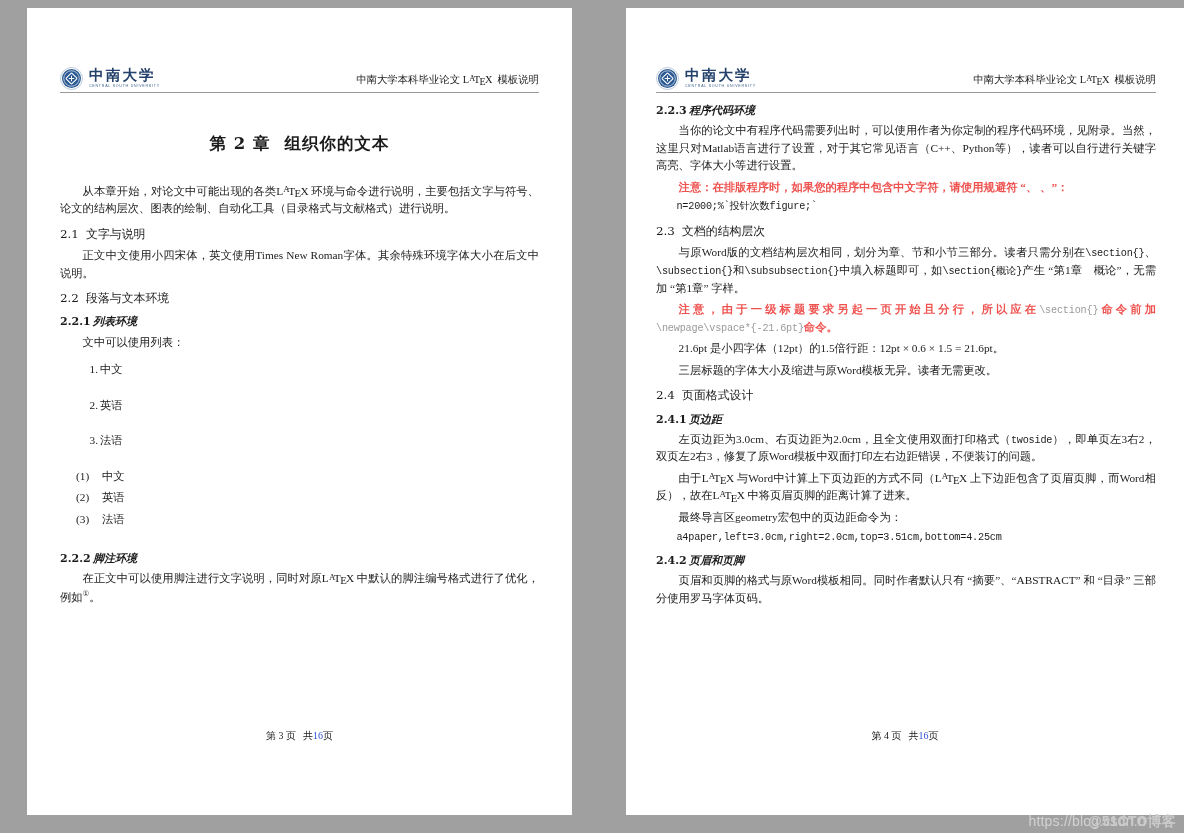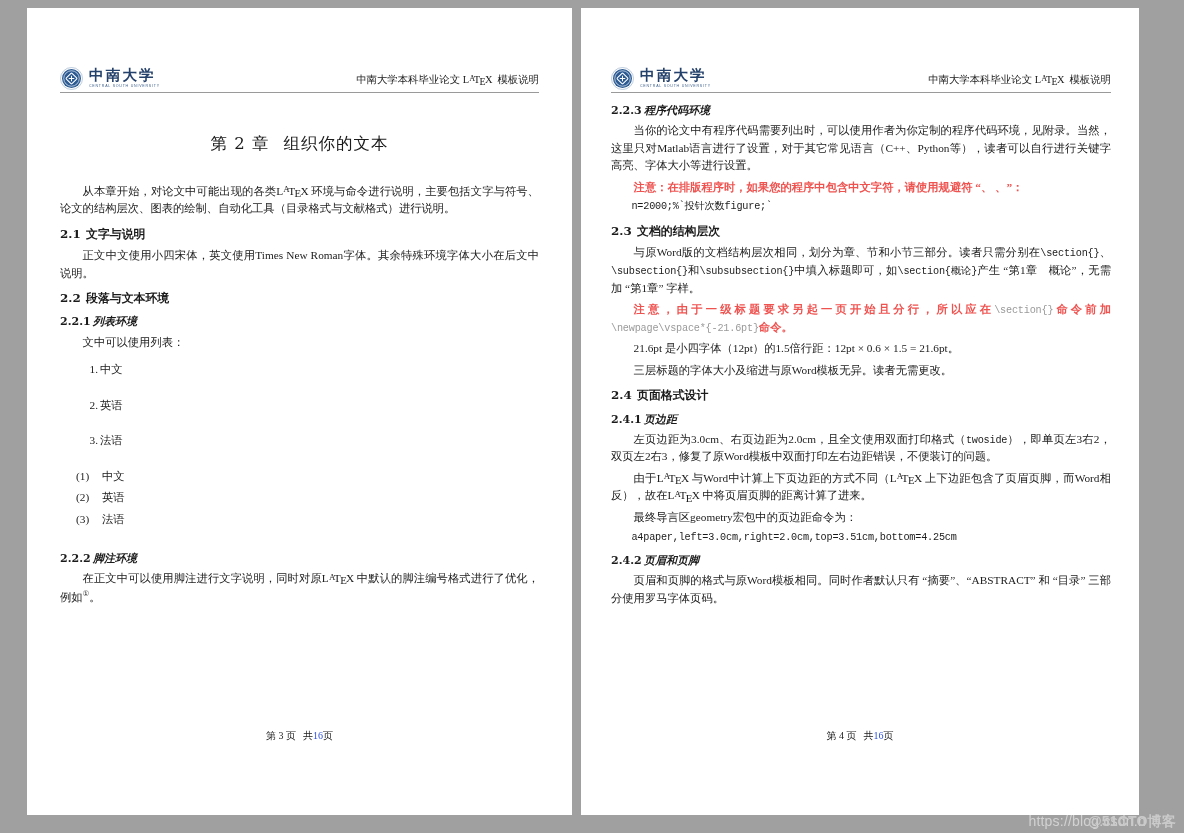--- a/index.html
+++ b/index.html
@@ -11,21 +11,21 @@
     height: 833px;
     background: #a0a0a0;
     font-family: "Liberation Serif", "DejaVu Serif", serif;
     overflow: hidden;
   }
   .viewer {
     position: relative;
     width: 1184px;
     height: 833px;
     display: flex;
-    justify-content: flex-start;
+    justify-content: space-between;
     box-sizing: border-box;
     padding: 8px 0 18px 27px;
   }
   .page {
     position: relative;
     width: 545px;
     height: 807px;
     background: #ffffff;
     box-sizing: border-box;
     padding: 48px 33px 0 33px;
@@ -87,37 +87,37 @@
   .latex { white-space: nowrap; }
   .latex .a { font-size: 0.78em; position: relative; top: -0.29em; left: 0.02em; }
   .latex .te { position: relative; left: -0.12em; }
   .latex .e { position: relative; top: 0.21em; left: -0.17em; font-size: 0.96em; }
   .latex .x { position: relative; left: -0.22em; }
 
   
   .chapter-title {
     text-align: center;
     font-size: 16.5px;
-    font-weight: normal;
+    font-weight: bold;
     letter-spacing: 1px;
     margin: 38px 0 26px 0;
     font-family: "DejaVu Serif", "Liberation Serif", serif;
   }
   .chapter-title .gap { display: inline-block; width: 14px; }
 
   p.para {
     margin: 0 0 4px 0;
     text-indent: 2em;
     text-align: justify;
     text-justify: inter-ideograph;
   }
 
   h2.sec {
     font-size: 11.9px;
-    font-weight: bold;
+    font-weight: normal;
     margin: 7px 0 4px 0;
     font-family: "DejaVu Serif", "Liberation Serif", serif;
   }
   h2.sec .num { display: inline-block; min-width: 26px; }
   h3.subsec {
     font-size: 11px;
     font-weight: bold;
     font-style: italic;
     margin: 6px 0 3px 0;
     font-family: "DejaVu Serif", "Liberation Serif", serif;

